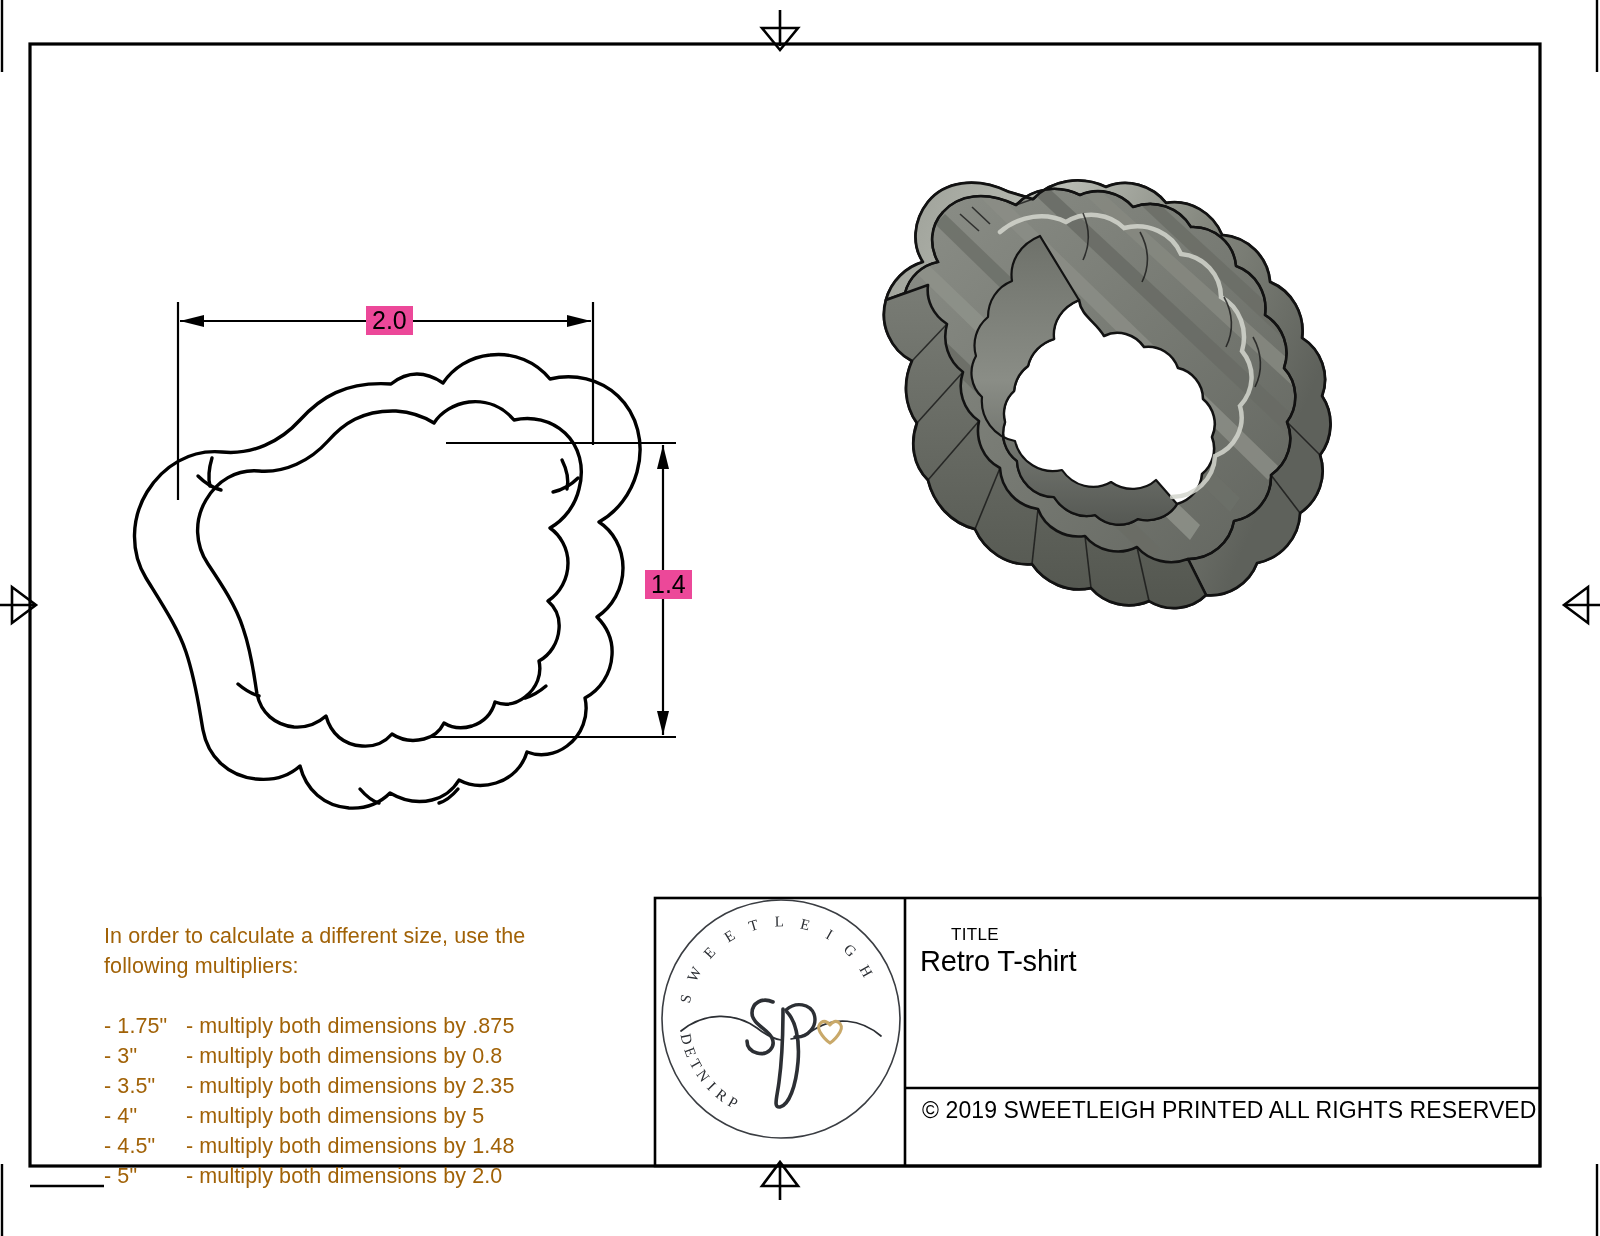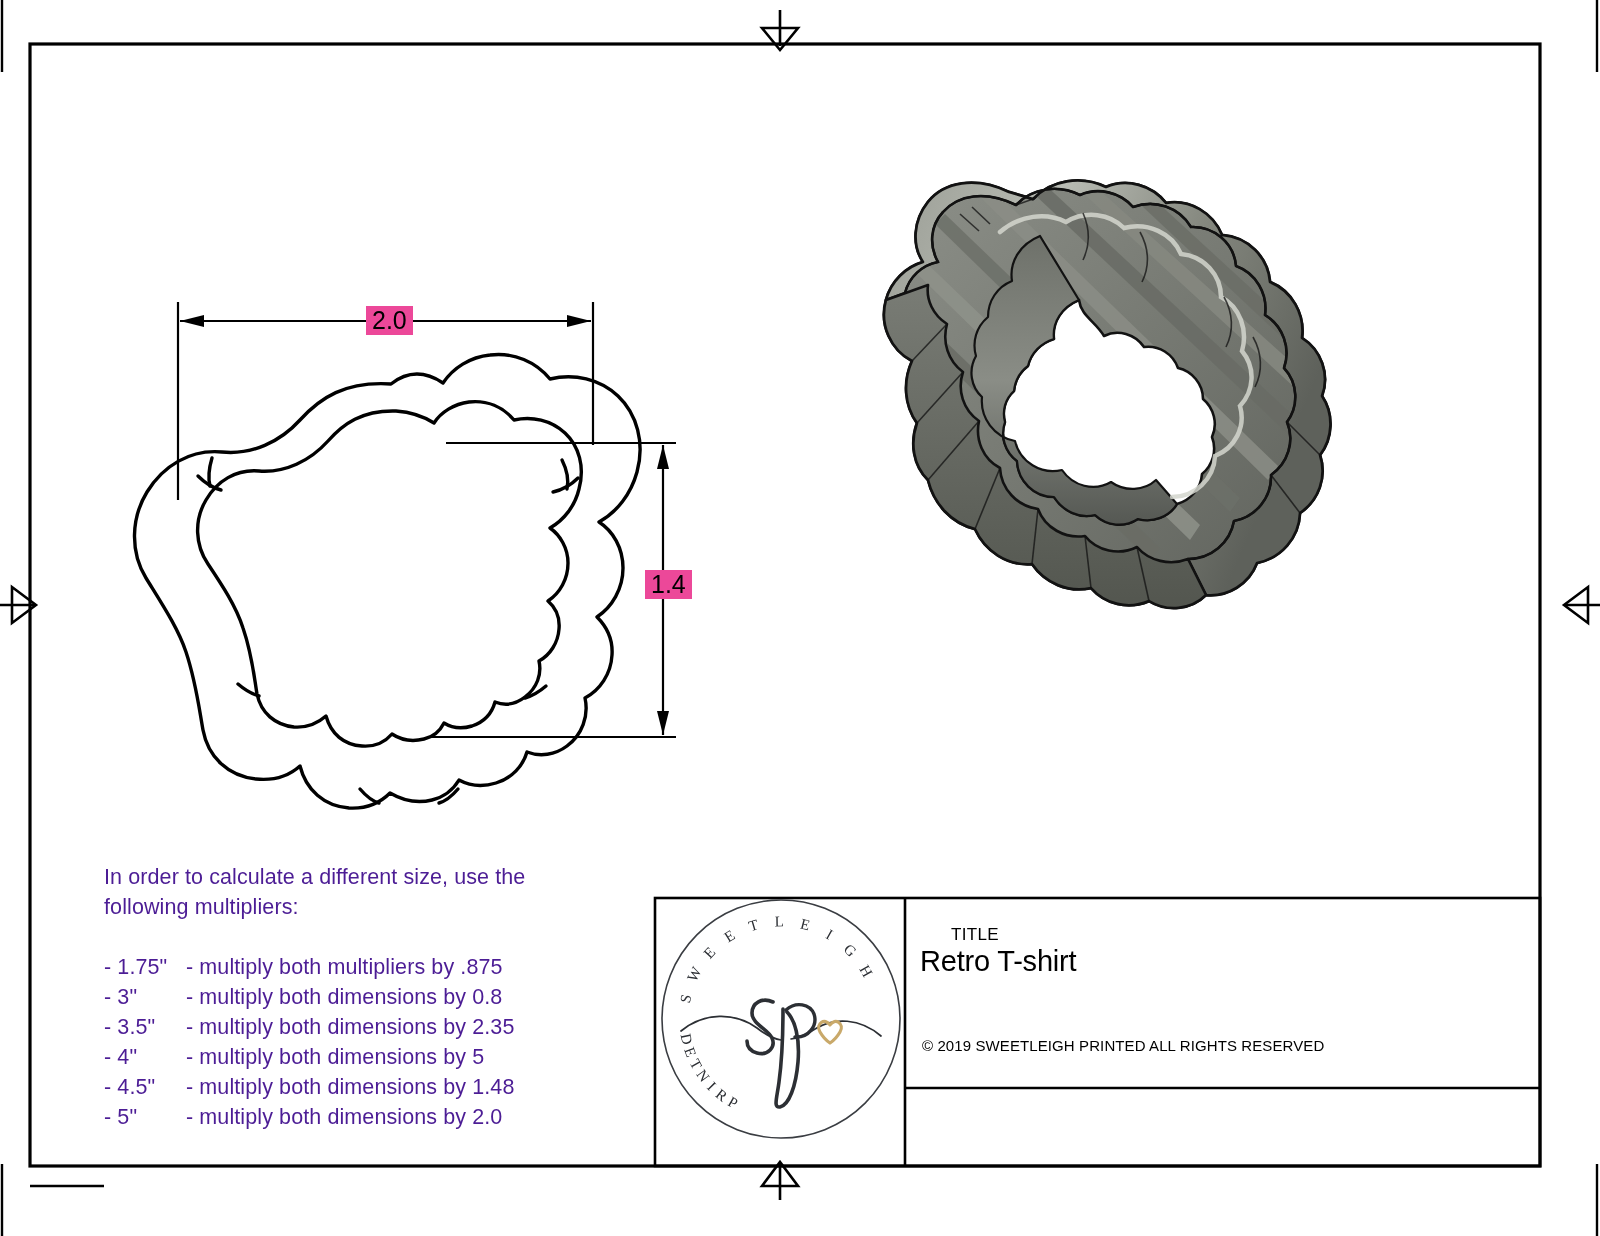--- a/index.html
+++ b/index.html
@@ -23,23 +23,23 @@
   .layer {
     position: absolute;
     left: 0; top: 0;
     width: 1600px;
     height: 1236px;
   }
   
   .multiplier-block {
     position: absolute;
     left: 104px;
-    top: 862px;
+    top: 921px;
     width: 560px;
-    color: #4c1d95;
+    color: #a16207;
     font-size: 21.5px;
     line-height: 30px;
     letter-spacing: 0.1px;
   }
   .multiplier-intro {
     width: 440px;
     margin: 0 0 30px 0;
   }
   .multiplier-list {
     margin: 0;
@@ -69,22 +69,22 @@
     position: absolute;
     left: 920px;
     top: 945px;
     font-size: 29px;
     color: #000;
     letter-spacing: -0.2px;
   }
   .copyright {
     position: absolute;
     left: 922px;
-    top: 1037px;
-    font-size: 15px;
+    top: 1097px;
+    font-size: 23px;
     color: #000;
     letter-spacing: 0.1px;
   }
   .dim-text {
     position: absolute;
     font-size: 25px;
     color: #000;
     background: #ec4899;
     padding: 0 6px;
   }
@@ -492,21 +492,21 @@
                C 836 1039 830 1043 830 1043 C 830 1043 824 1039 820 1032 Z" fill="none" stroke="#c9a96a" stroke-width="3.2" stroke-linejoin="round"></path>
     </g>
   </svg>
 
   <div class="dim-text" id="dim-width-text">2.0</div>
   <div class="dim-text" id="dim-height-text">1.4</div>
 
   <div class="multiplier-block">
     <p class="multiplier-intro">In order to calculate a different size, use the following multipliers:</p>
     <ul class="multiplier-list">
-      <li><span class="mul-size">- 1.75"</span><span>- multiply both multipliers by .875</span></li>
+      <li><span class="mul-size">- 1.75"</span><span>- multiply both dimensions by .875</span></li>
       <li><span class="mul-size">- 3"</span><span>- multiply both dimensions by 0.8</span></li>
       <li><span class="mul-size">- 3.5"</span><span>- multiply both dimensions by 2.35</span></li>
       <li><span class="mul-size">- 4"</span><span>- multiply both dimensions by 5</span></li>
       <li><span class="mul-size">- 4.5"</span><span>- multiply both dimensions by 1.48</span></li>
       <li><span class="mul-size">- 5"</span><span>- multiply both dimensions by 2.0</span></li>
     </ul>
   </div>
 
   <div class="title-label">TITLE</div>
   <div class="title-value">Retro T-shirt</div>

